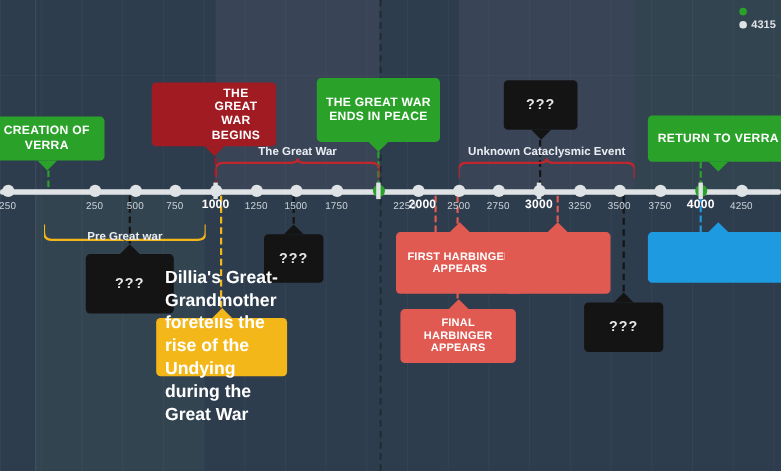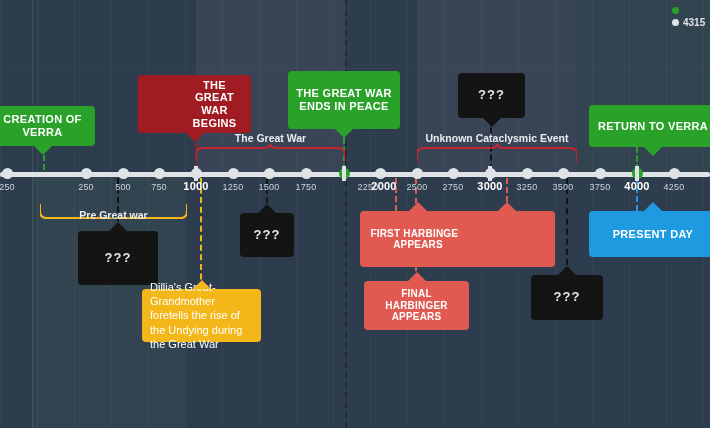--- a/index.html
+++ b/index.html
@@ -54,21 +54,21 @@
   .t-darkred{border-top:9px solid #a01c22;}
   .t-coral-up{border-bottom:9px solid #e05a52;}
   .t-blue-up{border-bottom:9px solid #1e9ae0;}
   .t-black{border-top:9px solid #141414;}
   .t-black-up{border-bottom:9px solid #141414;}
   .t-yellow-up{border-bottom:9px solid #f4b71a;}
 
   .cardtext-lg{font-size:11px;font-weight:bold;letter-spacing:.3px;}
   .cardtext-sm{font-size:10px;font-weight:bold;letter-spacing:.2px;}
   .cardtext-q{font-size:13px;font-weight:bold;color:#e8e8e8;letter-spacing:1px;}
-  .cardtext-y{font-size:11px;font-weight:normal;letter-spacing:0;line-height:1.3;}
+  .cardtext-y{font-size:16px;font-weight:bold;letter-spacing:0;line-height:1.3;}
 
   
   .stem{position:absolute;width:0;border-left:2px dashed;}
 
   
   .bracketwrap{position:absolute;}
   .bracketwrap svg{display:block;}
   .bracketlabel{position:absolute;transform:translateX(-50%);
                 font-size:10.5px;color:#e9edf1;white-space:nowrap;font-weight:600;}
 
@@ -241,21 +241,20 @@
       </div>
       <div class="card coral lower" style="left: 364px; top: 281px; width: 105px; height: 49px;">
         <span class="txt cardtext-sm">FINAL HARBINGER APPEARS</span>
         <div class="tail t-coral-up"></div>
       </div>
       <div class="card black lower" style="left: 531px; top: 275px; width: 72px; height: 45px;">
         <span class="txt cardtext-q">???</span>
         <div class="tail t-black-up"></div>
       </div>
       <div class="card blue lower" style="left: 589px; top: 211px; width: 128px; height: 46px;">
-        <span class="txt cardtext-lg">PRESENT DAY</span>
         <div class="tail t-blue-up"></div>
       </div>
     </div>
 
   <div id="legend">
       <div class="legrow">
         <span class="legdot" style="background: rgb(42, 162, 42);"></span>
         <span class="legtext" style="color: rgb(42, 162, 42); margin-left: 32px;">2298</span>
       </div>
       <div class="legrow">

